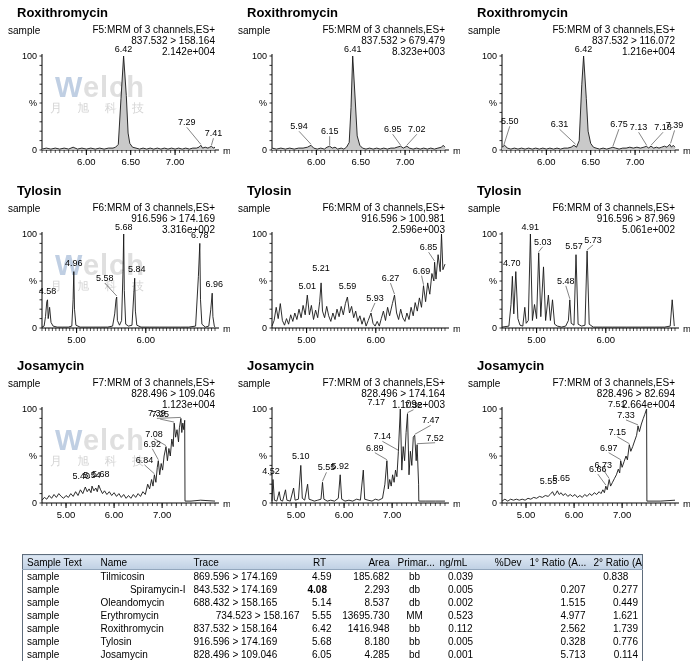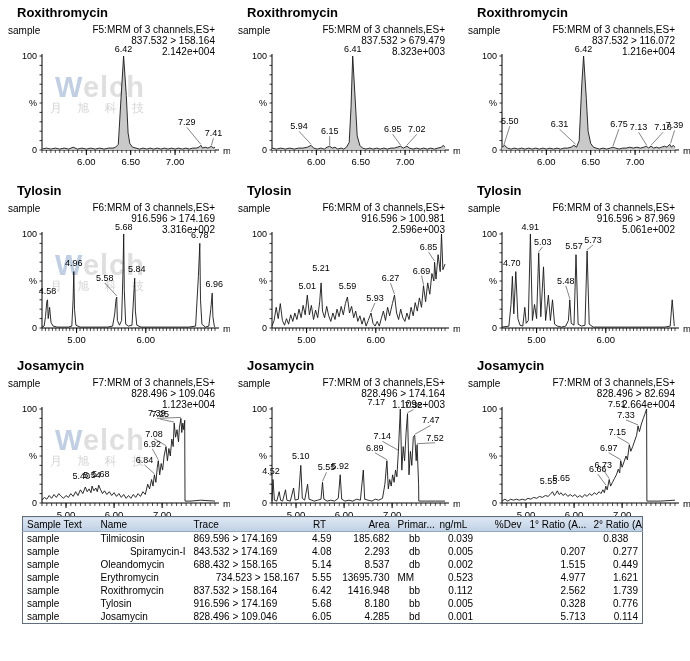--- a/index.html
+++ b/index.html
@@ -7,21 +7,21 @@
   #root{position:relative;width:690px;height:661px;background:#fff;overflow:hidden;}
   .panel{position:absolute;width:230px;}
   .panel .title{position:absolute;left:17px;top:3px;font-size:13px;font-weight:bold;white-space:nowrap;}
   .panel .sample{position:absolute;left:8px;top:23px;font-size:10px;}
   .panel .acqhdr{position:absolute;right:15px;top:22px;text-align:right;font-size:10px;line-height:11px;white-space:nowrap;}
   .panel svg{position:absolute;left:0;top:0;}
   .wm{position:absolute;left:50px;top:70px;text-align:center;opacity:.55;pointer-events:none;}
   .wm-brand{font-size:29px;font-weight:bold;color:#c6c6c6;letter-spacing:1px;line-height:30px;}
   .wm-w{color:#8ea9cd;}
   .wm-cjk{font-size:12px;color:#b3b3b3;letter-spacing:6px;margin-top:-2px;white-space:nowrap;}
-  #results{position:absolute;left:22px;top:516px;width:620px;border-collapse:collapse;table-layout:fixed;
+  #results{position:absolute;left:22px;top:554px;width:620px;border-collapse:collapse;table-layout:fixed;
            border:1px solid #5f6d7c;font-size:10px;}
   #results th{font-weight:normal;text-align:left;padding:1px 4px;white-space:nowrap;overflow:hidden;
            background:linear-gradient(#dde7f3,#bfd0e3);border-bottom:1px solid #93a7bd;height:12px;}
   #results td{padding:1px 4px;white-space:nowrap;overflow:hidden;height:11px;background:#fff;}
   text{font-family:"Liberation Sans",sans-serif;}
 </style>
 </head>
 <body>
 
 <div id="root">
@@ -869,21 +869,21 @@
           <td style="text-align: center;">bb</td>
           <td style="text-align: center;">0.039</td>
           <td style="text-align: right;"></td>
           <td style="text-align: right;"></td>
           <td style="text-align: center;">0.838</td>
         </tr>
         <tr>
           <td style="text-align: left;">sample</td>
           <td style="text-align: right;">Spiramycin-I</td>
           <td style="text-align: left;">843.532 &gt; 174.169</td>
-          <td style="text-align: right;">4.08</td>
+          <td style=" font-weight: bold;">4.08</td>
           <td style="text-align: right;">2.293</td>
           <td style="text-align: center;">db</td>
           <td style="text-align: center;">0.005</td>
           <td style="text-align: right;"></td>
           <td style="text-align: right;">0.207</td>
           <td style="text-align: right;">0.277</td>
         </tr>
         <tr>
           <td style="text-align: left;">sample</td>
           <td style="text-align: left;">Oleandomycin</td>
@@ -895,21 +895,21 @@
           <td style="text-align: right;"></td>
           <td style="text-align: right;">1.515</td>
           <td style="text-align: right;">0.449</td>
         </tr>
         <tr>
           <td style="text-align: left;">sample</td>
           <td style="text-align: left;">Erythromycin</td>
           <td style="text-align: right;">734.523 &gt; 158.167</td>
           <td style="text-align: right;">5.55</td>
           <td style="text-align: right;">13695.730</td>
-          <td style="">MM</td>
+          <td style="text-align: center;">MM</td>
           <td style="text-align: center;">0.523</td>
           <td style="text-align: right;"></td>
           <td style="text-align: right;">4.977</td>
           <td style="text-align: right;">1.621</td>
         </tr>
         <tr>
           <td style="text-align: left;">sample</td>
           <td style="text-align: left;">Roxithromycin</td>
           <td style="text-align: left;">837.532 &gt; 158.164</td>
           <td style="text-align: right;">6.42</td>

